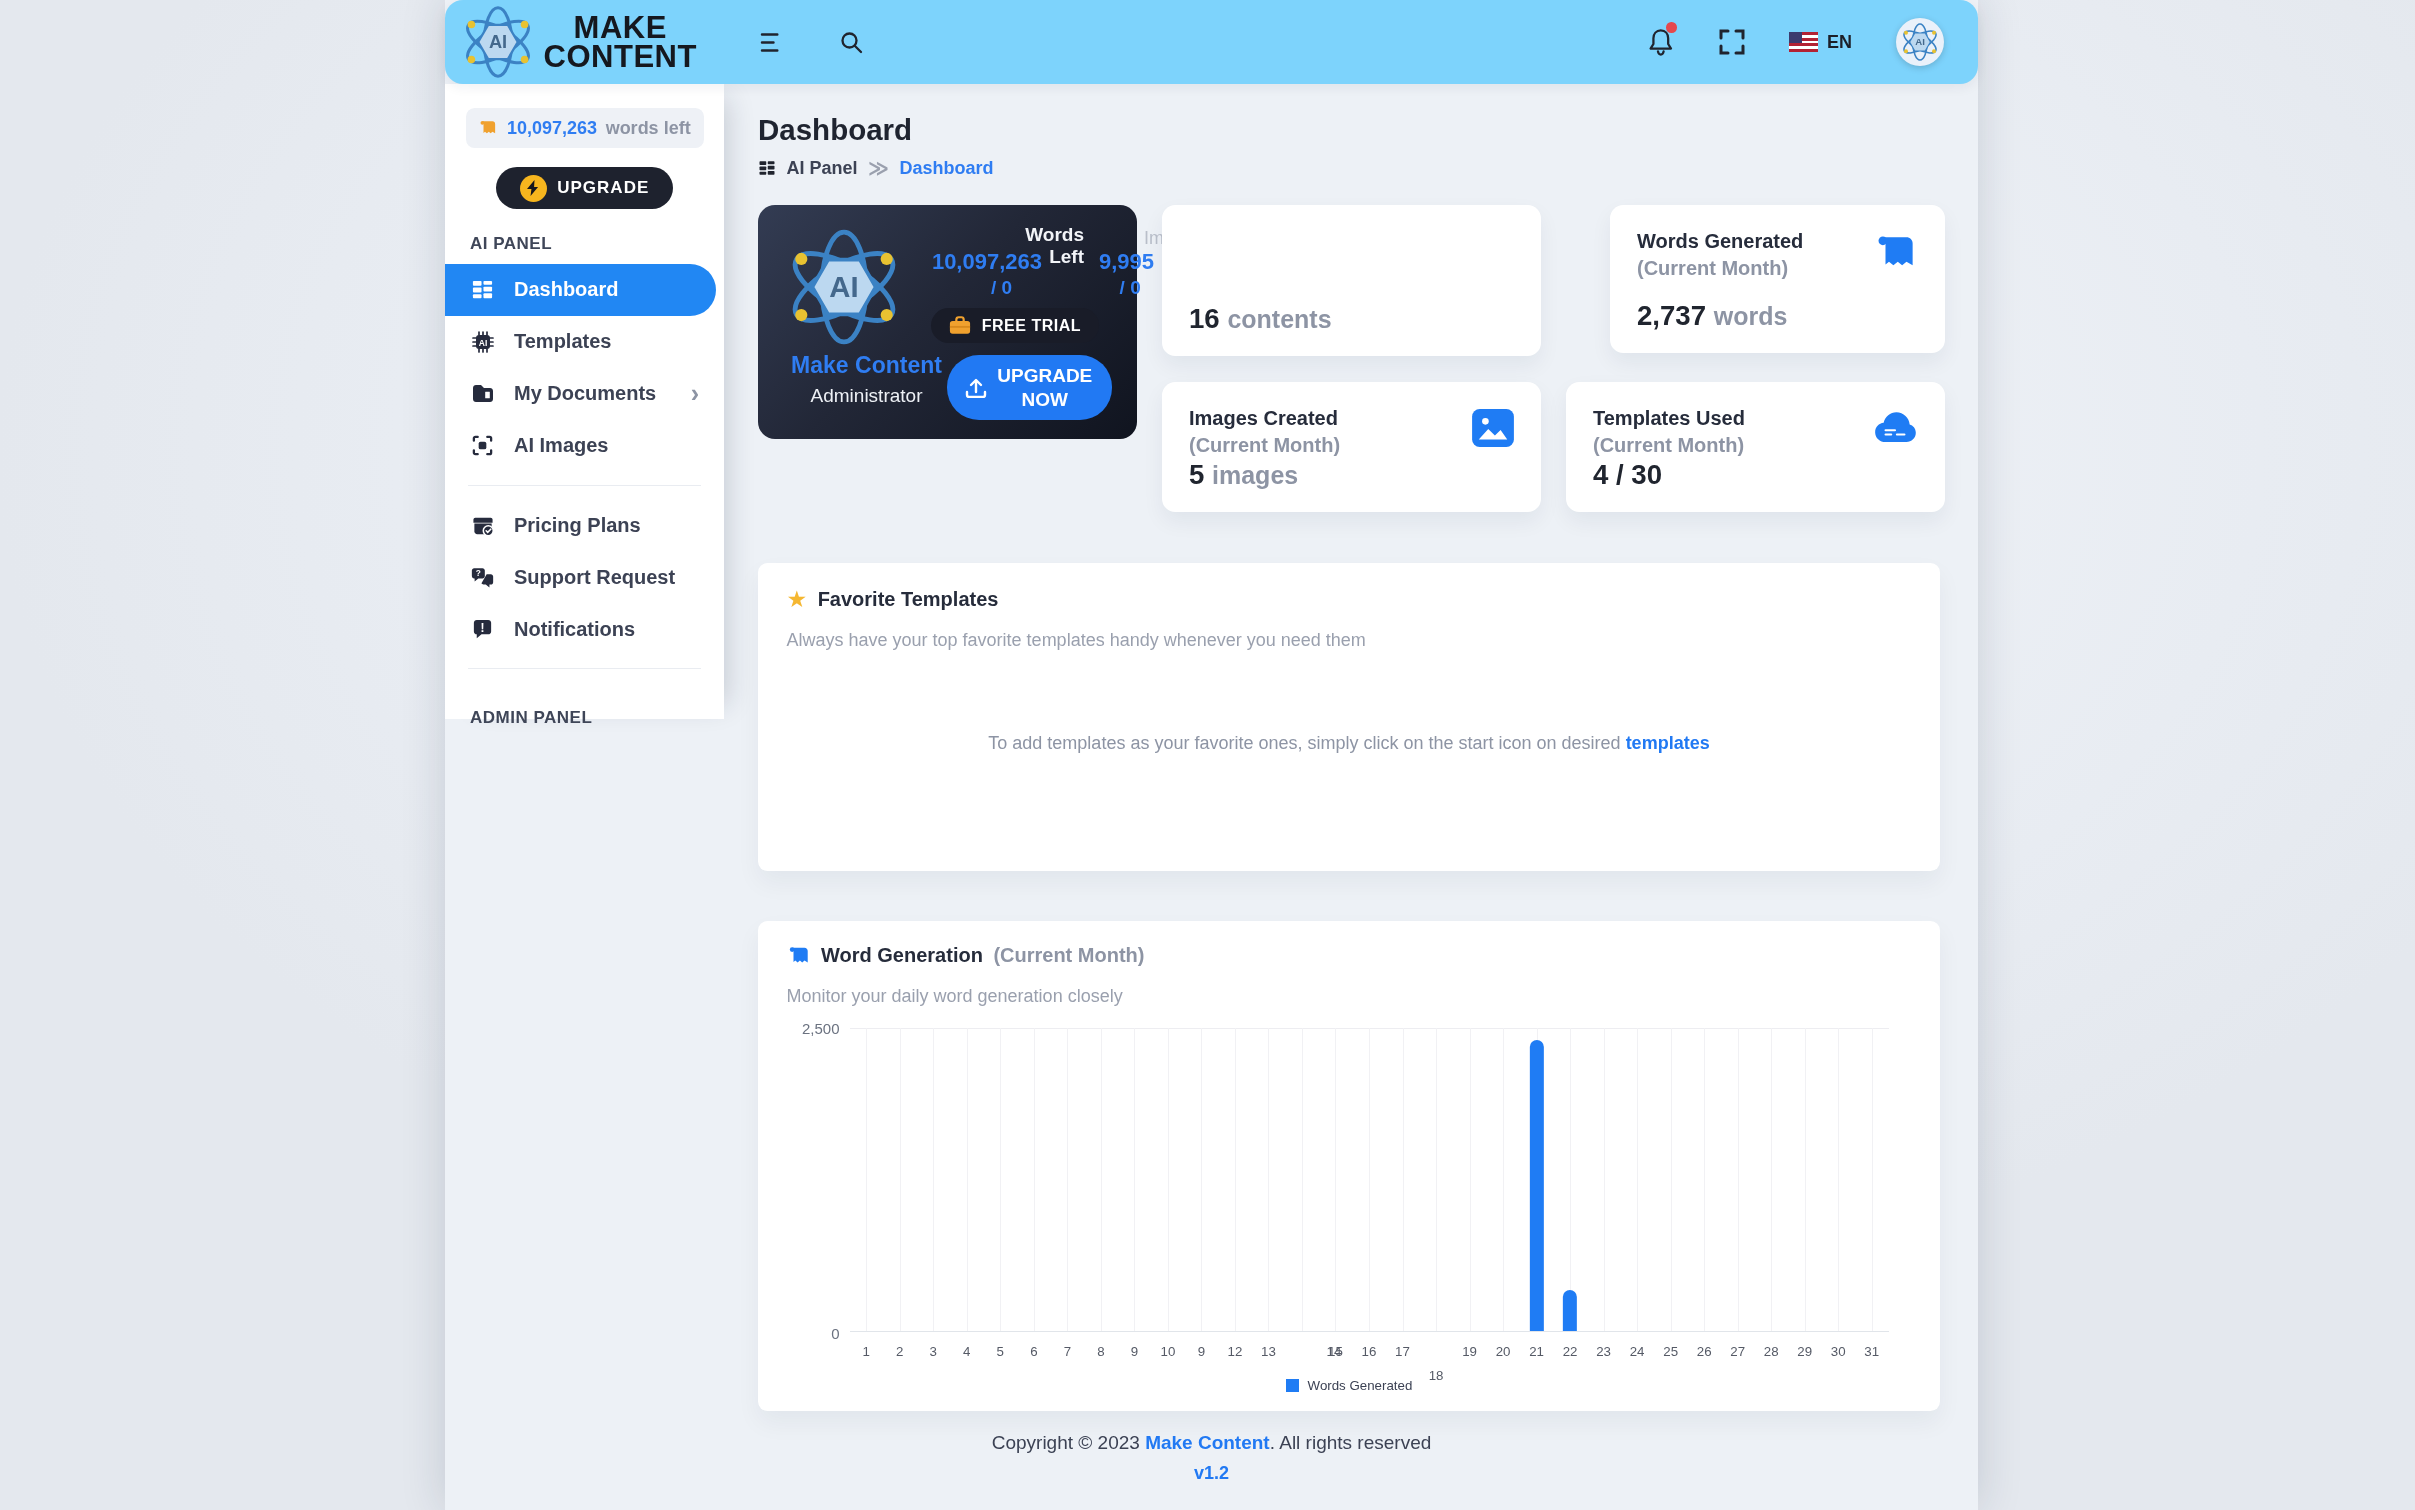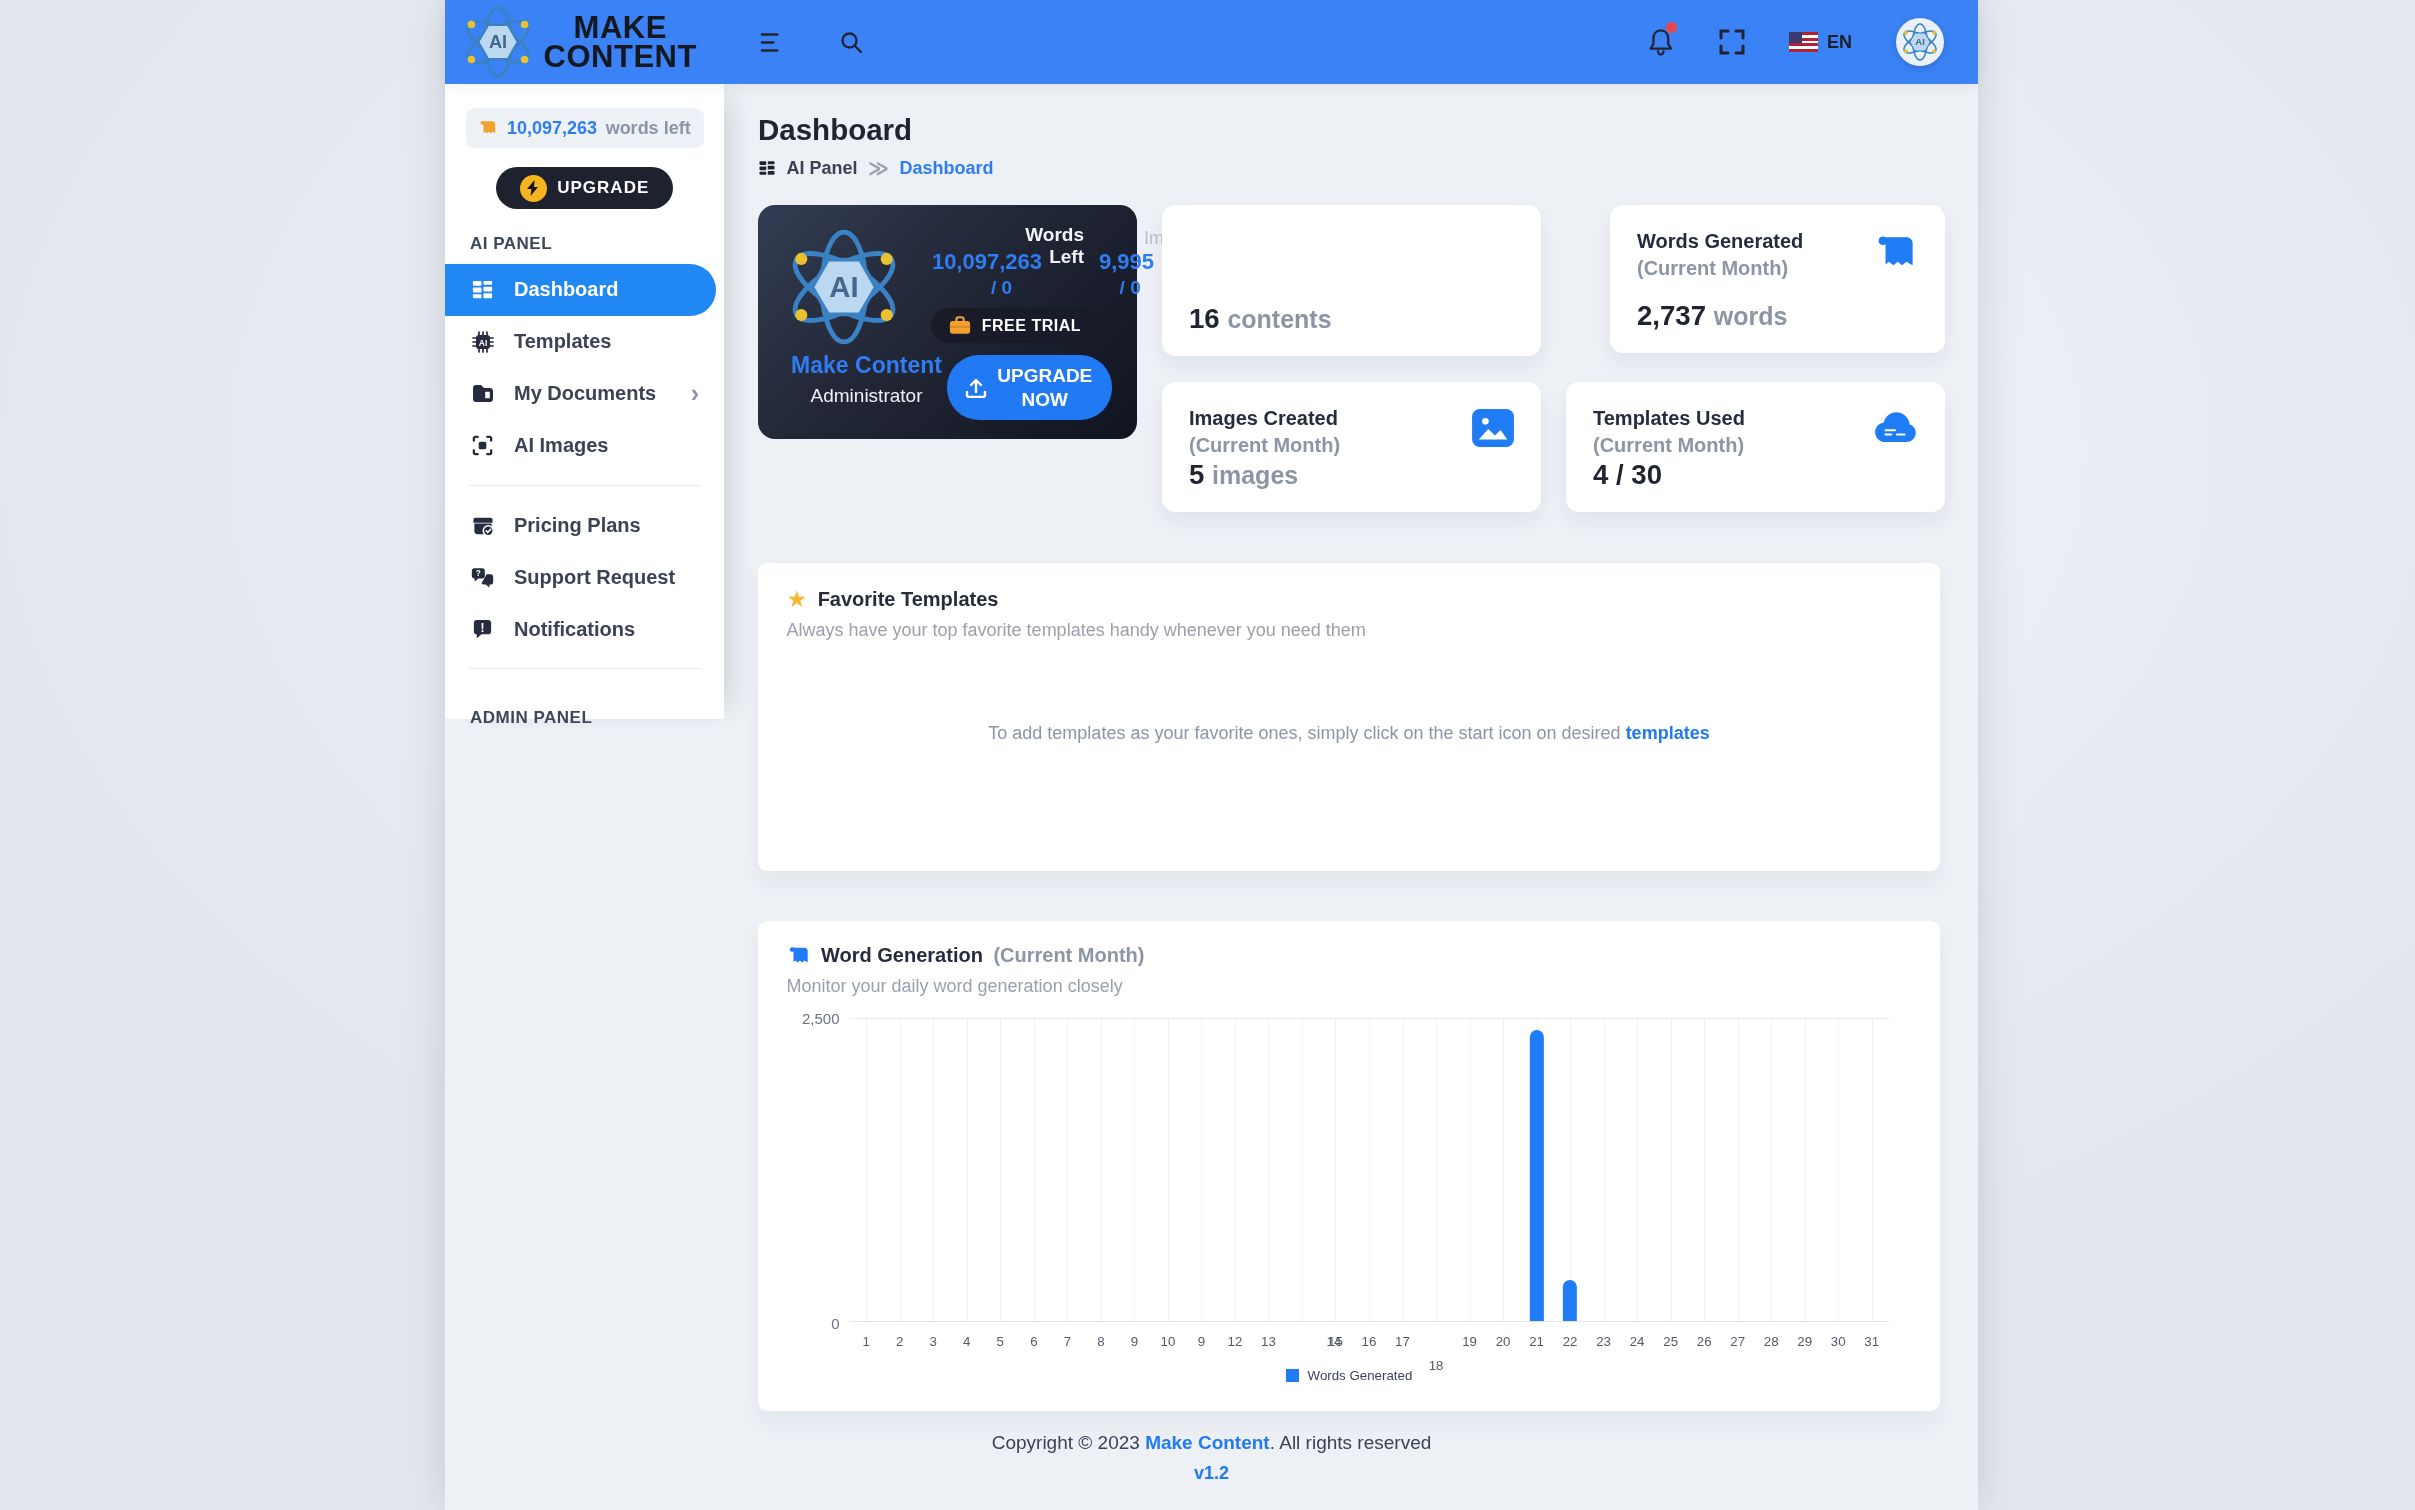--- a/index.html
+++ b/index.html
@@ -6,22 +6,22 @@
   html,body { margin:0; padding:0; }
   body {
     width:2416px; height:1510px; position:relative; overflow:hidden;
     background: radial-gradient(1332px 856px at 55% 30%, #f3f6fa 0%, #e8ecf2 70%, #e4e8ee 100%);
     font-family:"Liberation Sans","DejaVu Sans",sans-serif; color:#2b3040;
   }
   .app { position:absolute; left:445px; top:0; width:1533px; height:1510px;
     background:#edf1f6; box-shadow:0 0 42px rgba(25,35,60,.16); }
 
   
-  .topbar { height:84px; background:#3b82f6; display:flex; align-items:center;
-    position:relative; z-index:6; box-shadow:0 3.8px 11.4px rgba(25,35,60,.06); }
+  .topbar { height:84px; background:#7dd3fc; display:flex; align-items:center;
+    position:relative; z-index:6; box-shadow:0 3.8px 11.4px rgba(25,35,60,.06);border-radius:18px; }
   .topbar-brand { width:279px; display:flex; align-items:center; gap:7.6px; padding-left:15px; flex:none; }
   .brand-text { font-weight:bold; font-size:31px; line-height:.95; letter-spacing:0.5px; color:#15181f; text-align:center; }
   .atom { display:block; }
   .topbar-main { display:flex; align-items:center; gap:53px; padding-left:36px; }
   .icon-btn { cursor:pointer; display:flex; align-items:center; }
   .topbar-right { margin-left:auto; display:flex; align-items:center; gap:44px; padding-right:34px; }
   .bell-wrap { position:relative; }
   .bell-dot { position:absolute; top:-4.8px; right:-1.9px; width:10.5px; height:10.5px; border-radius:50%; background:#e5484d; }
   .lang { display:flex; align-items:center; gap:8.6px; font-weight:bold; font-size:18px; color:#1c1f28; cursor:pointer; }
   .flag { width:29.5px; height:20px; position:relative; flex:none;
@@ -94,21 +94,21 @@
   .stat-icon { flex:none; margin-top:3.8px; }
   .stat-value { position:absolute; left:27px; bottom:21px; font-size:27.6px; font-weight:bold; color:#20252f; }
   .stat-value .unit { color:#8d94a4; font-size:25px; }
 
   
   .panel { background:#fff; border-radius:9.5px; box-shadow:0 11.4px 25px rgba(25,35,60,.05); }
   .fav-panel { margin-top:51px; height:308px; padding:25px 28.5px; }
   .panel-title { font-size:20px; font-weight:bold; color:#262c3b; display:flex; align-items:center; gap:10.5px; }
   .panel-title .suffix { color:#8d94a4; }
   .star-glyph { color:#f5b731; font-size:23px; line-height:1; }
-  .panel-sub { margin-top:9px; font-size:18px; color:#9aa0ae; }
+  .panel-sub { margin-top:19px; font-size:18px; color:#9aa0ae; }
   .fav-hint { margin-top:82px; text-align:center; font-size:18px; color:#8d94a4; }
   .fav-hint .lnk { color:#2179f3; font-weight:bold; cursor:pointer; }
 
   
   .chart-panel { margin-top:50px; height:490px; padding:23px 28.5px; }
   .chart-wrap { position:relative; margin-top:17px; height:380px; }
   .plot { position:absolute; left:63px; right:23px; top:3.8px; height:304px; border-bottom:1.9px solid #e1e5ea; }
   .plot-topline { position:absolute; left:0; right:0; top:0; border-top:1px solid #ededf1; }
   .gl { position:absolute; top:0; bottom:0; width:1px; background:#f1f1f4; }
   .bar { position:absolute; bottom:0; width:14.3px; border-radius:7.6px 7.6px 0 0; background:#1f7cf4; transform:translateX(-50%); }

